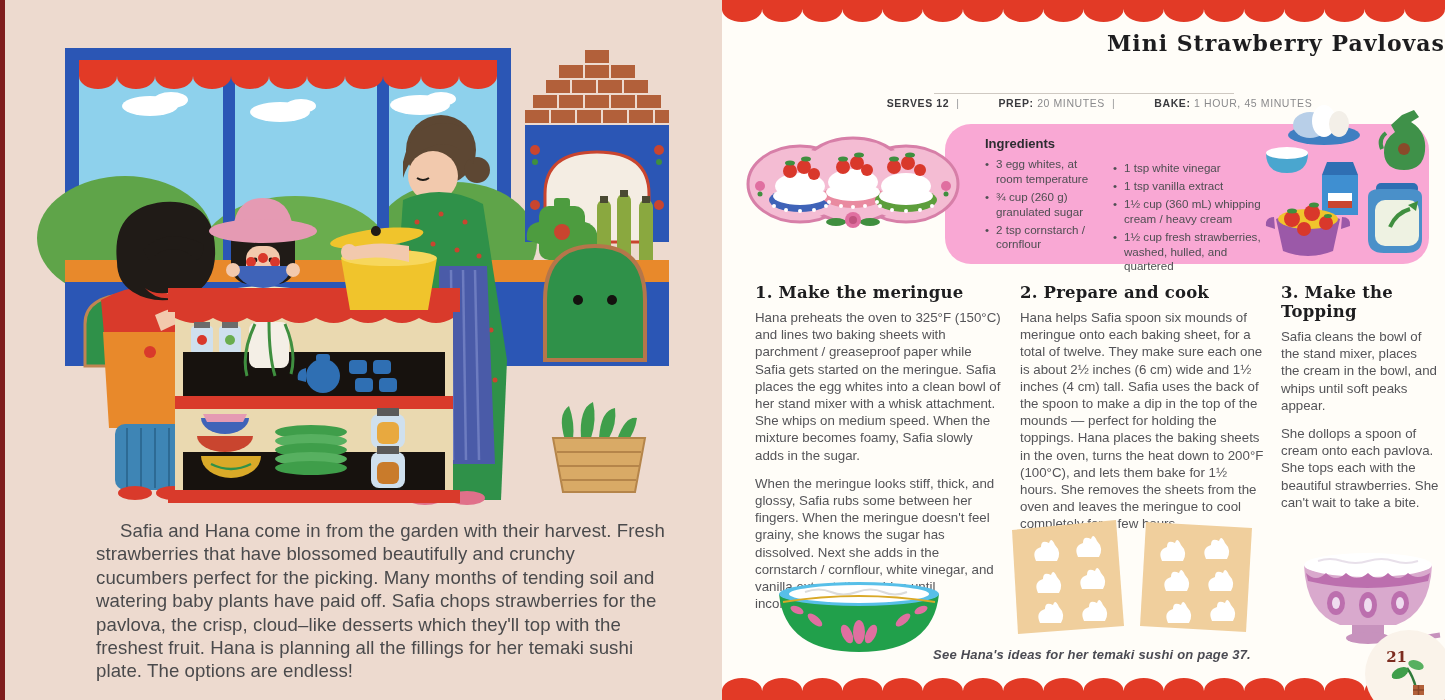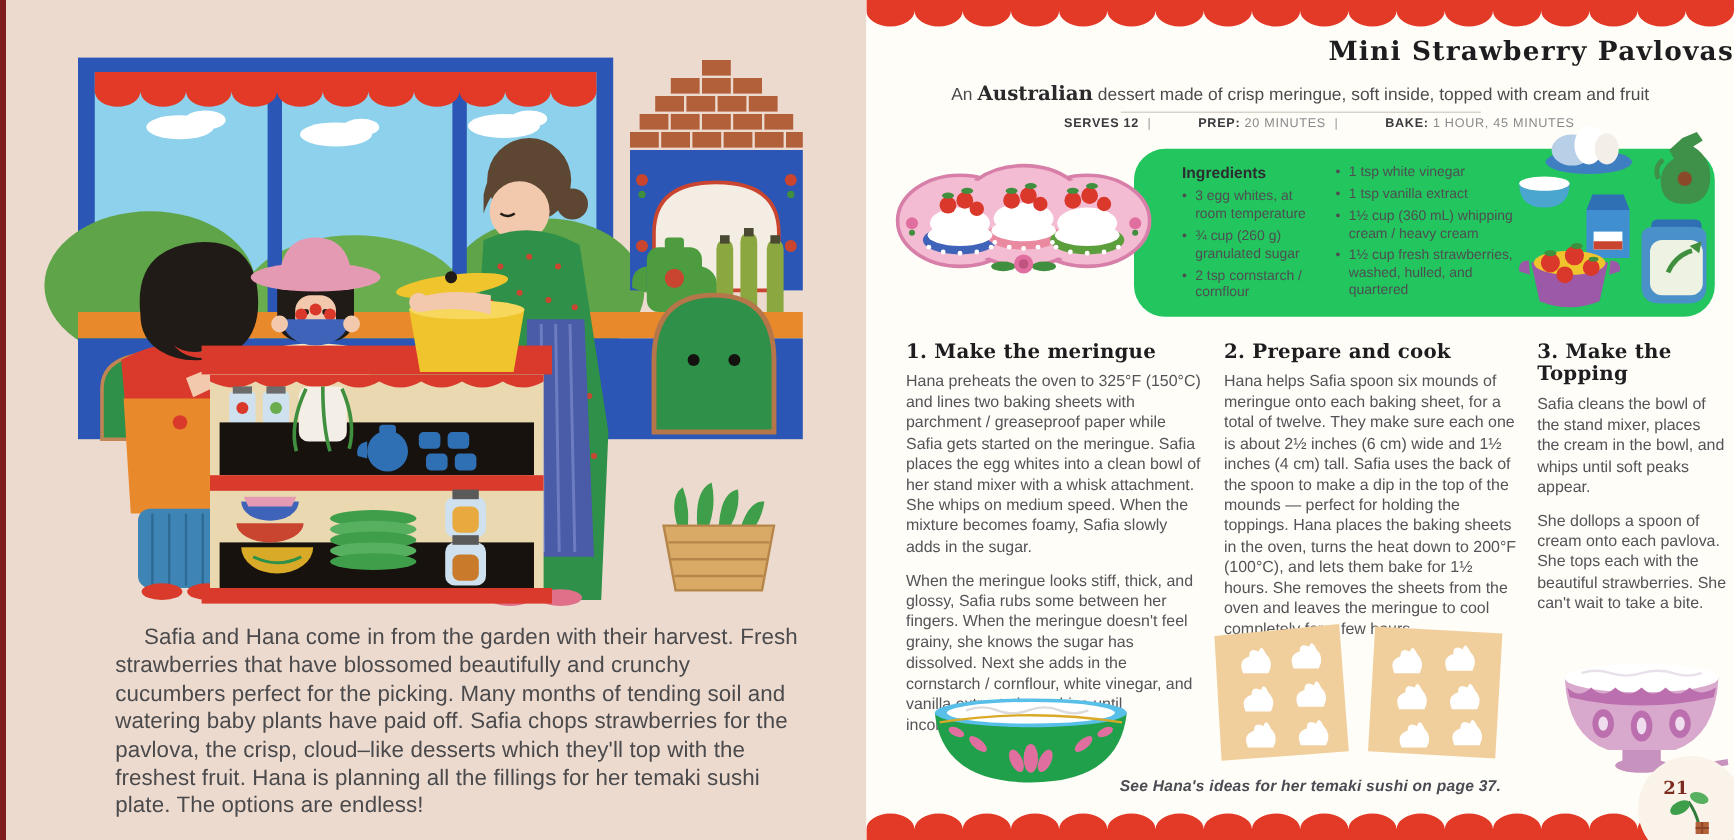--- a/index.html
+++ b/index.html
@@ -30,25 +30,25 @@
     font-size:14.5px; color:#4c4c4e; }
   .recipe-subtitle .slab { font-size:16.5px; color:#2a2a2c; }
 
   .meta-divider { position:absolute; top:93px; left:212px; width:300px; border-top:1px solid #cfc9c2; }
   .recipe-meta { position:absolute; top:97px; left:0; width:723px; text-align:center;
     font-size:10.5px; letter-spacing:0.6px; color:#8a8a8c; }
   .recipe-meta b { color:#3a3a3e; font-weight:700;margin-left:32px; }
   .recipe-meta .sep { margin:0 7px; color:#9a9a9c; }
 
   .ing-panel { position:absolute; top:124px; left:223px; width:484px; height:140px;
-    background:#22c55e; border-radius:26px; }
+    background:#f9a8d4; border-radius:26px; }
   .ing-inner { position:absolute; top:13px; left:40px; display:flex; gap:16px; }
   .ing-col { font-size:11.6px; line-height:14.9px; color:#4e4e52; }
   .ing-col-1 { width:112px; }
-  .ing-col-2 { width:158px; }
+  .ing-col-2 { width:158px;margin-top:24px; }
   .ing-heading { font-size:13px; font-weight:700; color:#2d2d31; margin-bottom:5px; }
   .ing-col ul { list-style:none; }
   .ing-col li { position:relative; padding-left:11px; margin-bottom:3px; }
   .ing-col li::before { content:"•"; position:absolute; left:0; top:0; }
 
   .illo { position:absolute; }
   .illo-pavlova-plate { top:130px; left:22px; }
   .illo-ingredients   { top:105px; left:540px; }
   .illo-green-bowl    { top:576px; left:53px; }
   .illo-sheets        { top:514px; left:284px; }
@@ -340,25 +340,20 @@
 </div>
 
 <div class="page page-right">
 
   <svg class="scallop scallop-top" viewBox="0 0 723 24" preserveAspectRatio="none">
     <path fill="#e23a26" d="M0 0 H723 V9 a20.08 13 0 0 1 -40.17 0 a20.08 13 0 0 1 -40.17 0 a20.08 13 0 0 1 -40.17 0 a20.08 13 0 0 1 -40.17 0 a20.08 13 0 0 1 -40.17 0 a20.08 13 0 0 1 -40.17 0 a20.08 13 0 0 1 -40.17 0 a20.08 13 0 0 1 -40.17 0 a20.08 13 0 0 1 -40.17 0 a20.08 13 0 0 1 -40.17 0 a20.08 13 0 0 1 -40.17 0 a20.08 13 0 0 1 -40.17 0 a20.08 13 0 0 1 -40.17 0 a20.08 13 0 0 1 -40.17 0 a20.08 13 0 0 1 -40.17 0 a20.08 13 0 0 1 -40.17 0 a20.08 13 0 0 1 -40.17 0 a20.08 13 0 0 1 -40.17 0 Z"></path>
   </svg>
 
   <h1 class="recipe-title slab">Mini Strawberry Pavlovas</h1>
 
-  <p class="recipe-subtitle">
-    <span>An</span>
-    <span class="slab">Australian</span>
-    <span>dessert made of crisp meringue, soft inside, topped with cream and fruit</span>
-  </p>
 
   <div class="meta-divider"></div>
 
   <p class="recipe-meta">
     <b>SERVES 12</b><span class="sep">|</span><b>PREP:</b> <span>20 MINUTES</span><span class="sep">|</span><b>BAKE:</b> <span>1 HOUR, 45 MINUTES</span>
   </p>
 
   <div class="ing-panel">
     <div class="ing-inner">
       <div class="ing-col ing-col-1">

